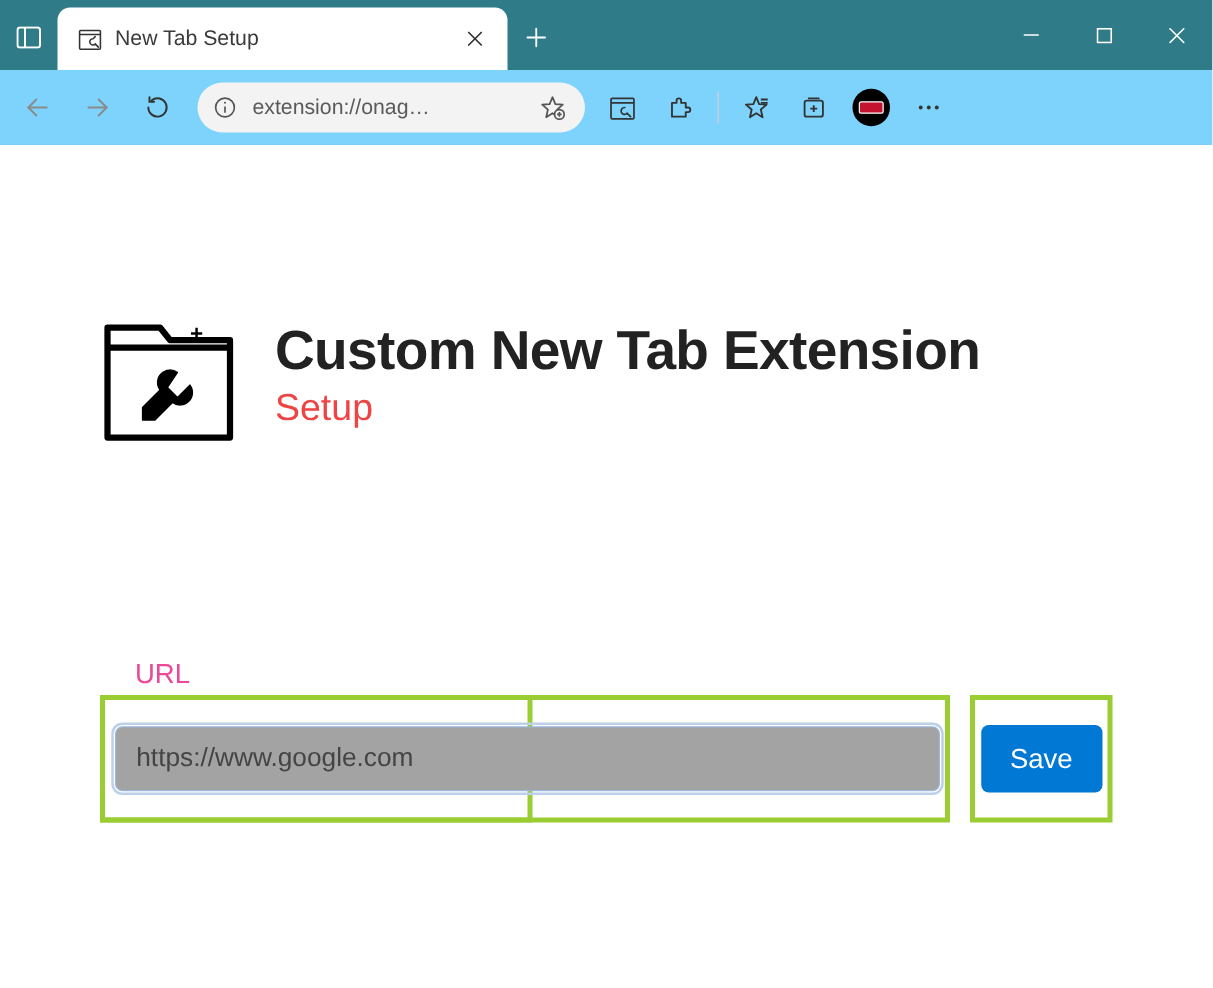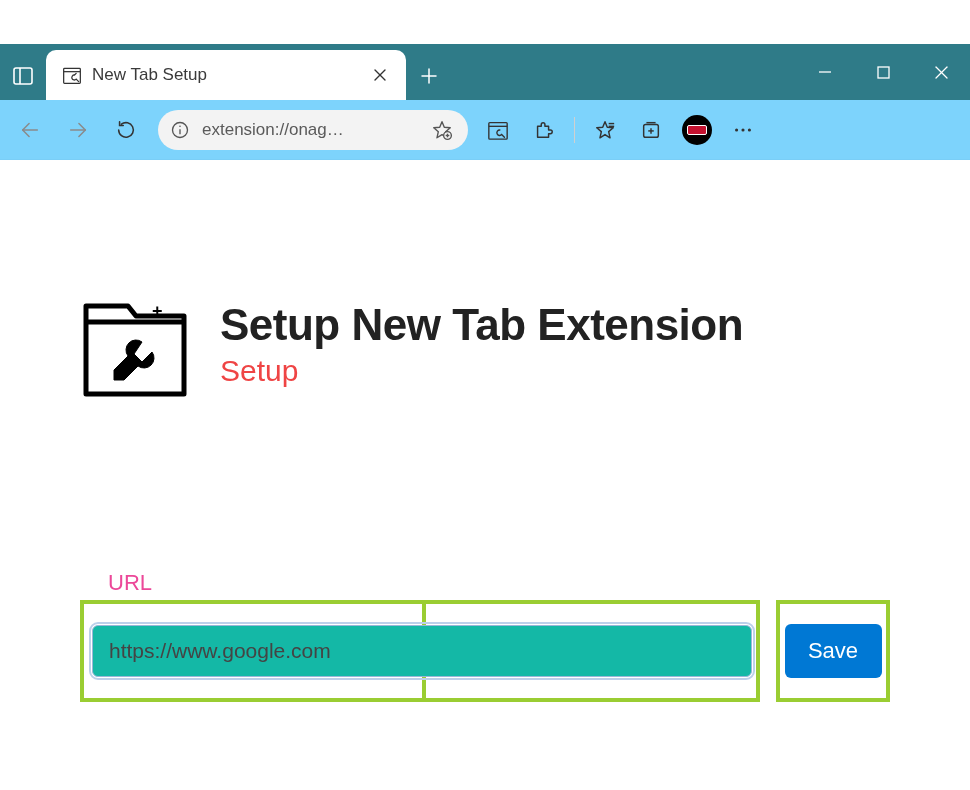--- a/index.html
+++ b/index.html
@@ -3,23 +3,22 @@
 <meta charset="utf-8">
 <style>
   * { box-sizing: border-box; margin: 0; padding: 0; }
   html, body { width: 970px; height: 790px; font-family: "Segoe UI", Arial, sans-serif; background: #fff; overflow: hidden; }
 
   
   .titlebar {
     height: 56px;
     background: #2f7b88;
     display: flex;
-    align-items: flex-end;
+    align-items: flex-start;
     position: relative;
-    margin-top: 44px;
   }
   .tabs-header-btn {
     width: 46px; height: 48px;
     display:flex; align-items:center; justify-content:center;
     margin-top:6px;
   }
   .tab {
     margin-top: 6px;
     height: 50px;
     width: 360px;
@@ -105,21 +104,21 @@
     box-sizing:content-box;
     pointer-events:none;
   }
   .url-input {
     position:relative;
     width:660px; height:52px;
     margin-left:8px;
     padding:0 16px;
     font-size:21px;
     color:#444;
-    background:#14b8a6;
+    background:#a3a3a3;
     border:1px solid #9ab6d9;
     outline:2px solid #bcd0ea;
     outline-offset:1px;
     border-radius:6px;
   }
 
   .save-highlight{
     width:130px; height:102px;
     border:4px solid #9acd32;
     display:flex; align-items:center; justify-content:center;
@@ -277,21 +276,21 @@
     <div class="hero-icon">
       <svg width="110" height="100" viewBox="0 0 110 100" fill="none" stroke="#000" stroke-width="5" stroke-linejoin="round">
         <polyline points="6 22 6 6 48 6 56 16 104 16 104 94 6 94 6 22 104 22"></polyline>
         <text x="72" y="17" font-size="18" font-weight="800" fill="#000" stroke="none" font-family="Arial">+</text>
         <g transform="translate(32,38)">
           <path d="M30 4 a10 10 0 0 0 -14 14 L2 32 l0 10 l10 0 L26 28 a10 10 0 0 0 14 -14 l-10 10 l-8 -8 z" fill="#000" stroke="#000" stroke-width="1"></path>
         </g>
       </svg>
     </div>
     <div class="hero-titles">
-      <h1>Setup New Tab Extension</h1>
+      <h1>Custom New Tab Extension</h1>
       <div class="subtitle">Setup</div>
     </div>
   </div>
 
   <div class="form-area">
     <div class="form-label">URL</div>
     <div class="form-row">
       <div class="input-highlight">
         <div class="hl-inner"></div>
         <input class="url-input" type="text" value="https://www.google.com" style="">

